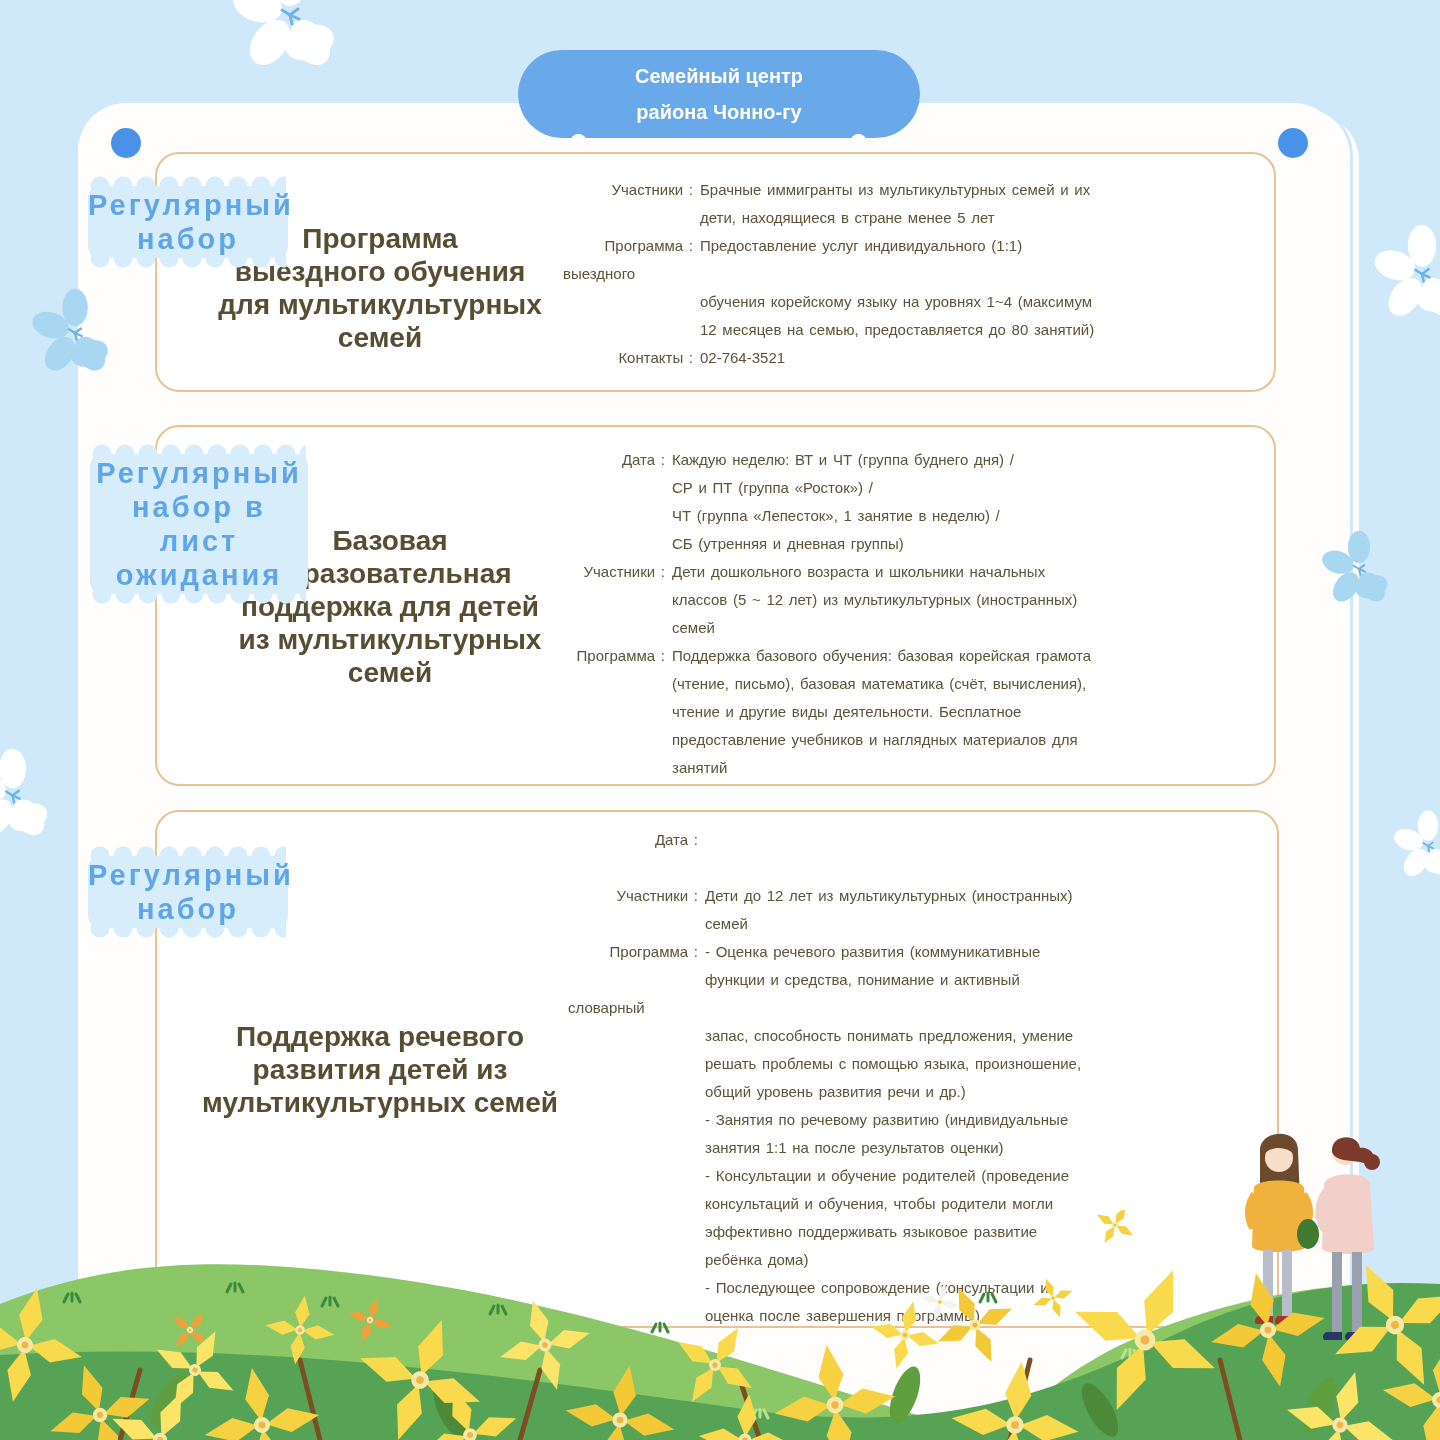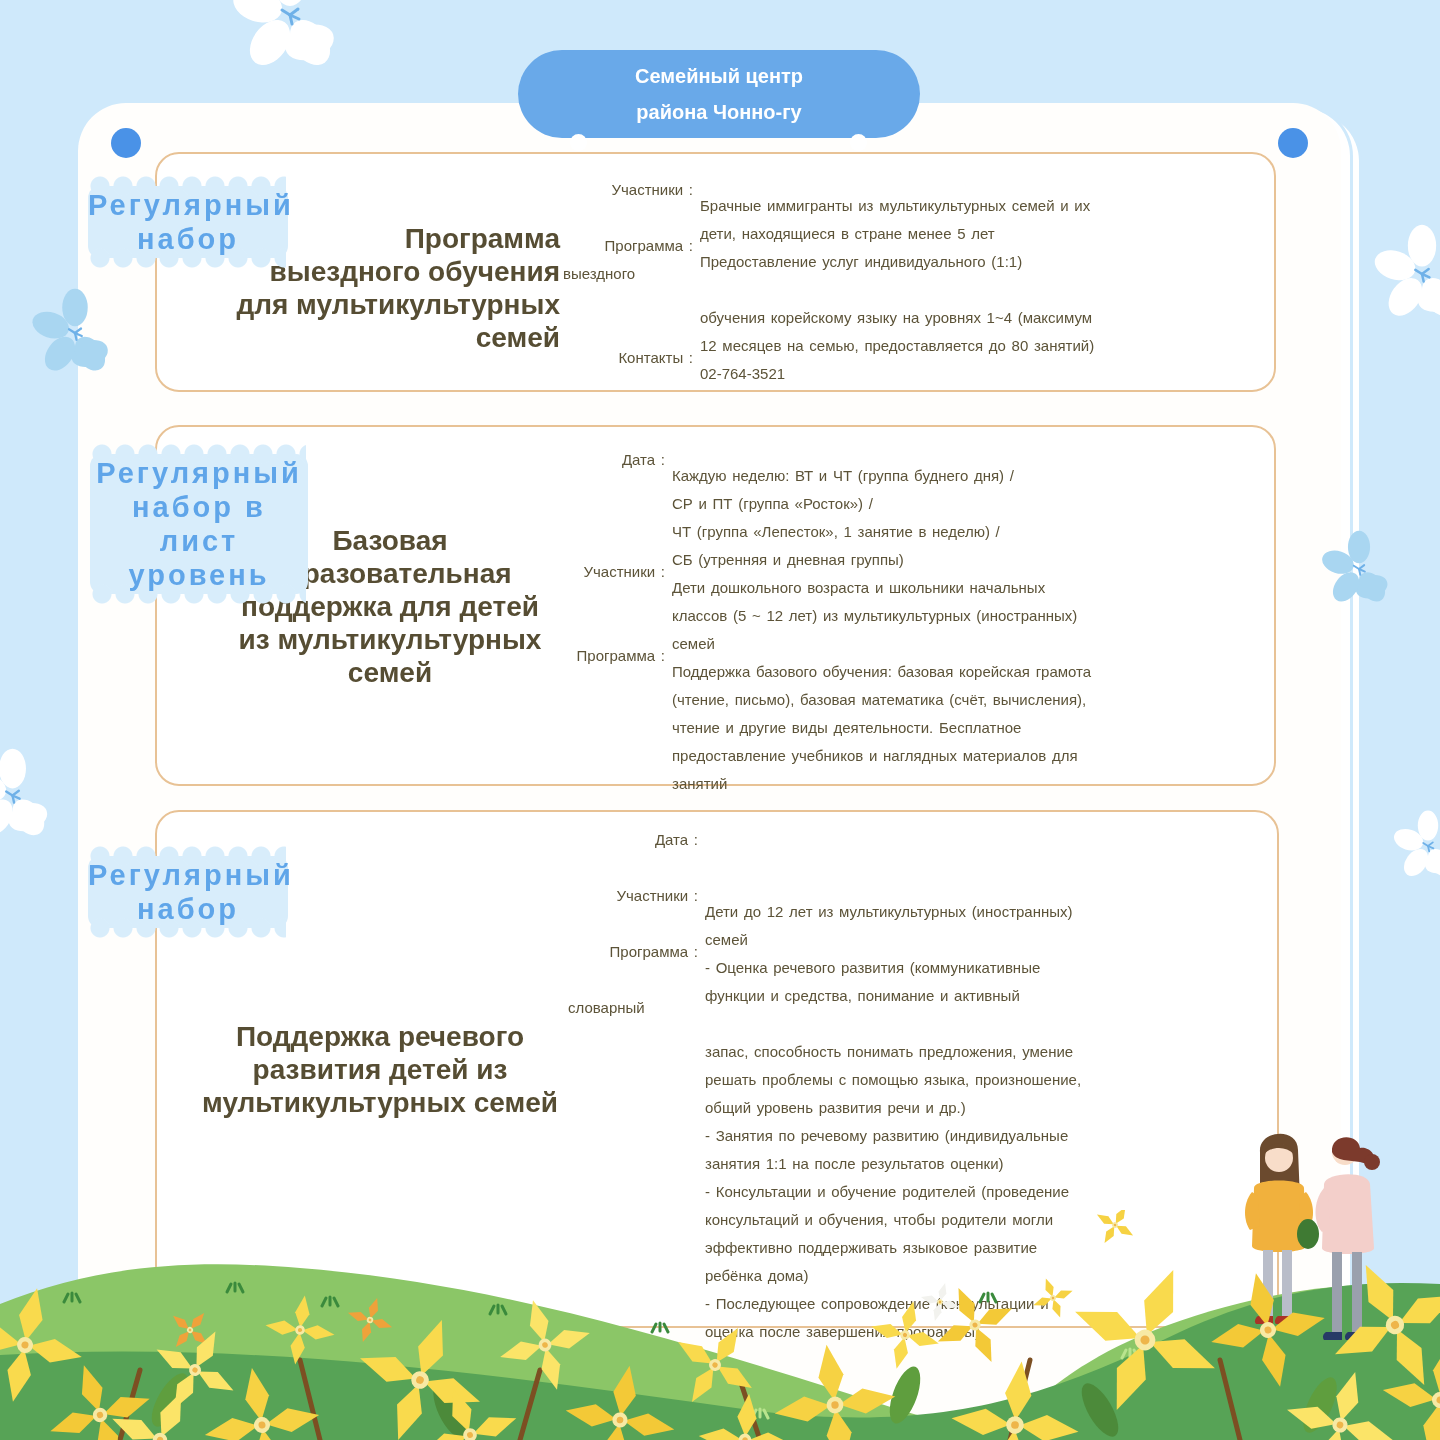--- a/index.html
+++ b/index.html
@@ -48,32 +48,32 @@
   .scallop-bg::before{top:-10px;}
   .scallop-bg::after{bottom:-10px;}
   .tag-text{position:relative;z-index:2;padding:6px 0;}
   #tag1{left:88px;top:182px;width:200px;}
   #tag2{left:90px;top:450px;width:218px;}
   #tag3{left:88px;top:852px;width:200px;}
 
   
   .title{position:absolute;z-index:6;text-align:center;font-weight:bold;
          font-size:28px;line-height:33px;color:#564d33;}
-  #title1{left:230px;top:222px;width:330px;text-align:right;}
+  #title1{left:215px;top:222px;width:330px;}
   #title2{left:225px;top:524px;width:330px;}
   #title3{left:190px;top:1020px;width:380px;}
 
   
   .content{position:absolute;z-index:6;color:#5c5338;font-size:15px;line-height:28px;word-spacing:1.5px;}
   #content1{left:563px;top:176px;width:705px;}
   #content2{left:535px;top:446px;width:733px;}
   #content3{left:568px;top:826px;width:700px;}
   .row{display:flex;}
   .lbl{flex:0 0 130px;text-align:right;white-space:nowrap;}
-  .val{flex:1;padding-left:7px;margin-top:16px;}
+  .val{flex:1;padding-left:7px;}
   .val div,.row,.hang{height:28px;white-space:nowrap;}
 
   
   .daisy{position:absolute;z-index:4;}
 
   
   #hills{position:absolute;left:0;top:1240px;width:1440px;height:200px;z-index:20;}
   #people{position:absolute;left:1232px;top:1122px;width:165px;height:225px;z-index:22;}
   #field{position:absolute;left:0;top:1210px;width:1440px;height:230px;z-index:24;}
 </style>
@@ -105,21 +105,21 @@
     <div class="tag-text">
         <div>Регулярный</div>
         <div>набор</div>
       </div>
   </div>
   <div class="tag" id="tag2">
     <div class="scallop-bg"></div>
     <div class="tag-text">
         <div>Регулярный</div>
         <div>набор в лист</div>
-        <div>уровень</div>
+        <div>ожидания</div>
       </div>
   </div>
   <div class="tag" id="tag3">
     <div class="scallop-bg"></div>
     <div class="tag-text">
         <div>Регулярный</div>
         <div>набор</div>
       </div>
   </div>
 

